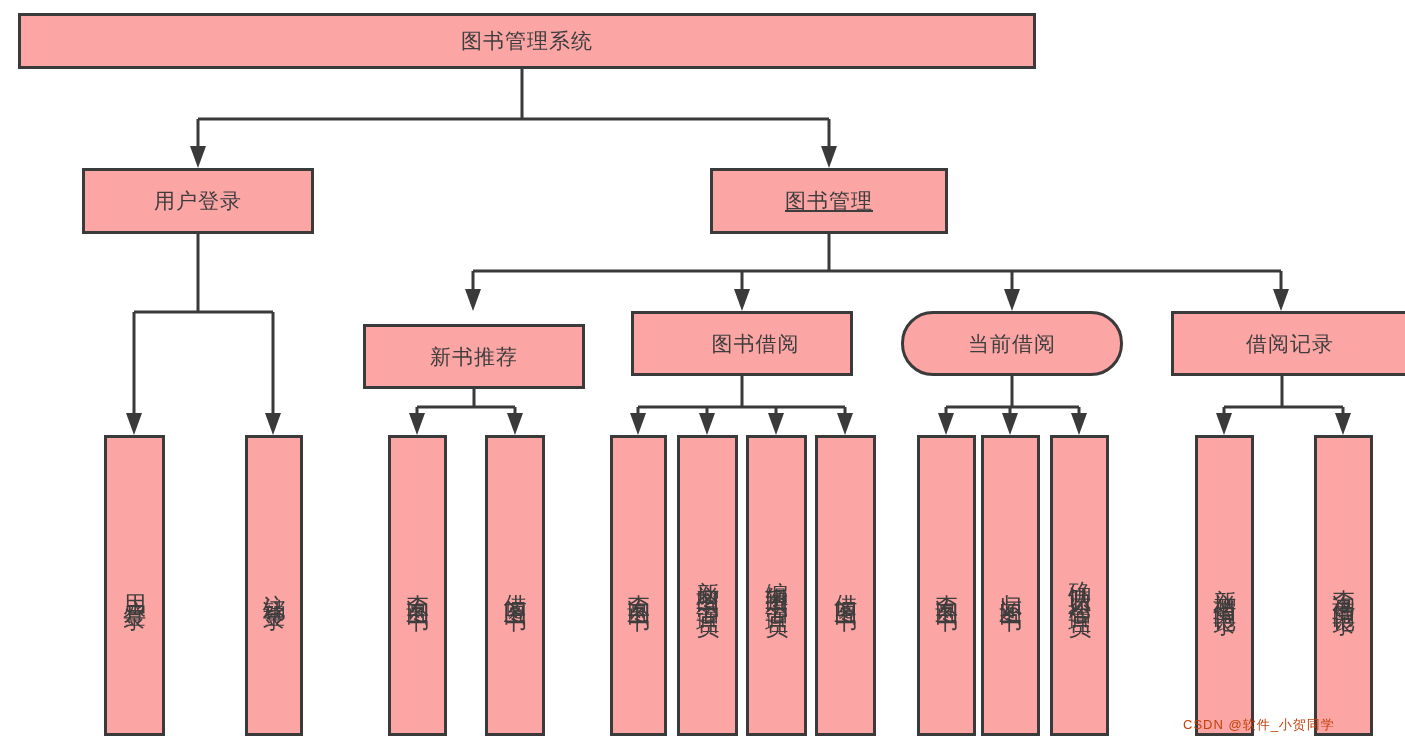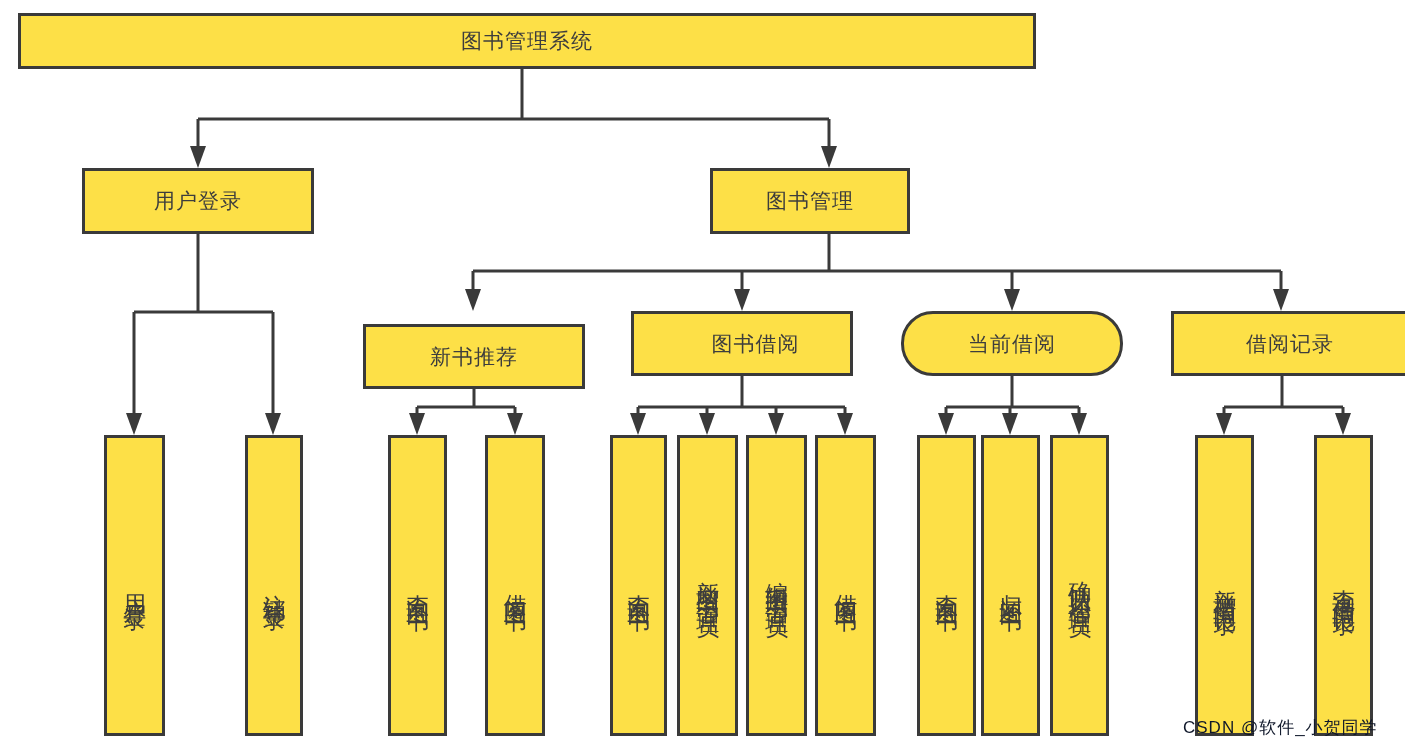--- a/index.html
+++ b/index.html
@@ -9,40 +9,40 @@
     height: 747px;
     background: #ffffff;
     font-family: "Liberation Sans", "DejaVu Sans", sans-serif;
     overflow: hidden;
   }
   svg.connectors { position: absolute; left: 0; top: 0; z-index: 1; }
   .node, .leaf {
     position: absolute;
     z-index: 2;
     box-sizing: border-box;
-    background: #fde047;
+    background: #fca5a5;
     border: 3px solid #3a3a3a;
     display: flex;
     align-items: center;
     justify-content: center;
     color: #3d3d3d;
   }
   .node { font-size: 21px; letter-spacing: 1px; white-space: nowrap; }
   .leaf span {
     writing-mode: vertical-lr;
     text-orientation: mixed;
     font-size: 23px;
     letter-spacing: 5px;
     line-height: 1.1;
   }
   .watermark {
     position: absolute;
     z-index: 3;
-    font-size: 17px;
-    color: #0f172a;
+    font-size: 13px;
+    color: #c2410c;
     letter-spacing: 1px;
     white-space: nowrap;
   }
 </style>
 </head>
 <body>
 
 <div id="canvas">
 
   <svg class="connectors" width="1405" height="747" viewBox="0 0 1405 747">
@@ -74,21 +74,21 @@
       <polygon points="1002,413 1018,413 1010,435"></polygon>
       <polygon points="1071,413 1087,413 1079,435"></polygon>
       <polygon points="1216,413 1232,413 1224,435"></polygon>
       <polygon points="1335,413 1351,413 1343,435"></polygon>
     </g>
   </svg>
 
   <div class="node" style="left:18px; top:13px; width:1018px; height:56px;">图书管理系统</div>
 
   <div class="node" style="left:82px; top:168px; width:232px; height:66px;">用户登录</div>
-  <div class="node" style="left:710px; top:168px; width:200px; height:66px;">图书管理</div>
+  <div class="node" style="left:710px; top:168px; width:238px; height:66px;text-decoration:underline;">图书管理</div>
 
   <div class="node" style="left:363px; top:311px; width:222px; height:65px;margin-top:13px;">新书推荐</div>
   <div class="node" style="left:631px; top:311px; width:222px; height:65px;padding-left:27px;">图书借阅</div>
   <div class="node" style="left:901px; top:311px; width:222px; height:65px;border-radius:32px;">当前借阅</div>
   <div class="node" style="left:1171px; top:311px; width:238px; height:65px;">借阅记录</div>
 
   <div class="leaf" style="left:104px; top:435px; width:61px; height:301px;">
     <span>用户登录</span>
   </div>
   <div class="leaf" style="left:245px; top:435px; width:58px; height:301px;">

